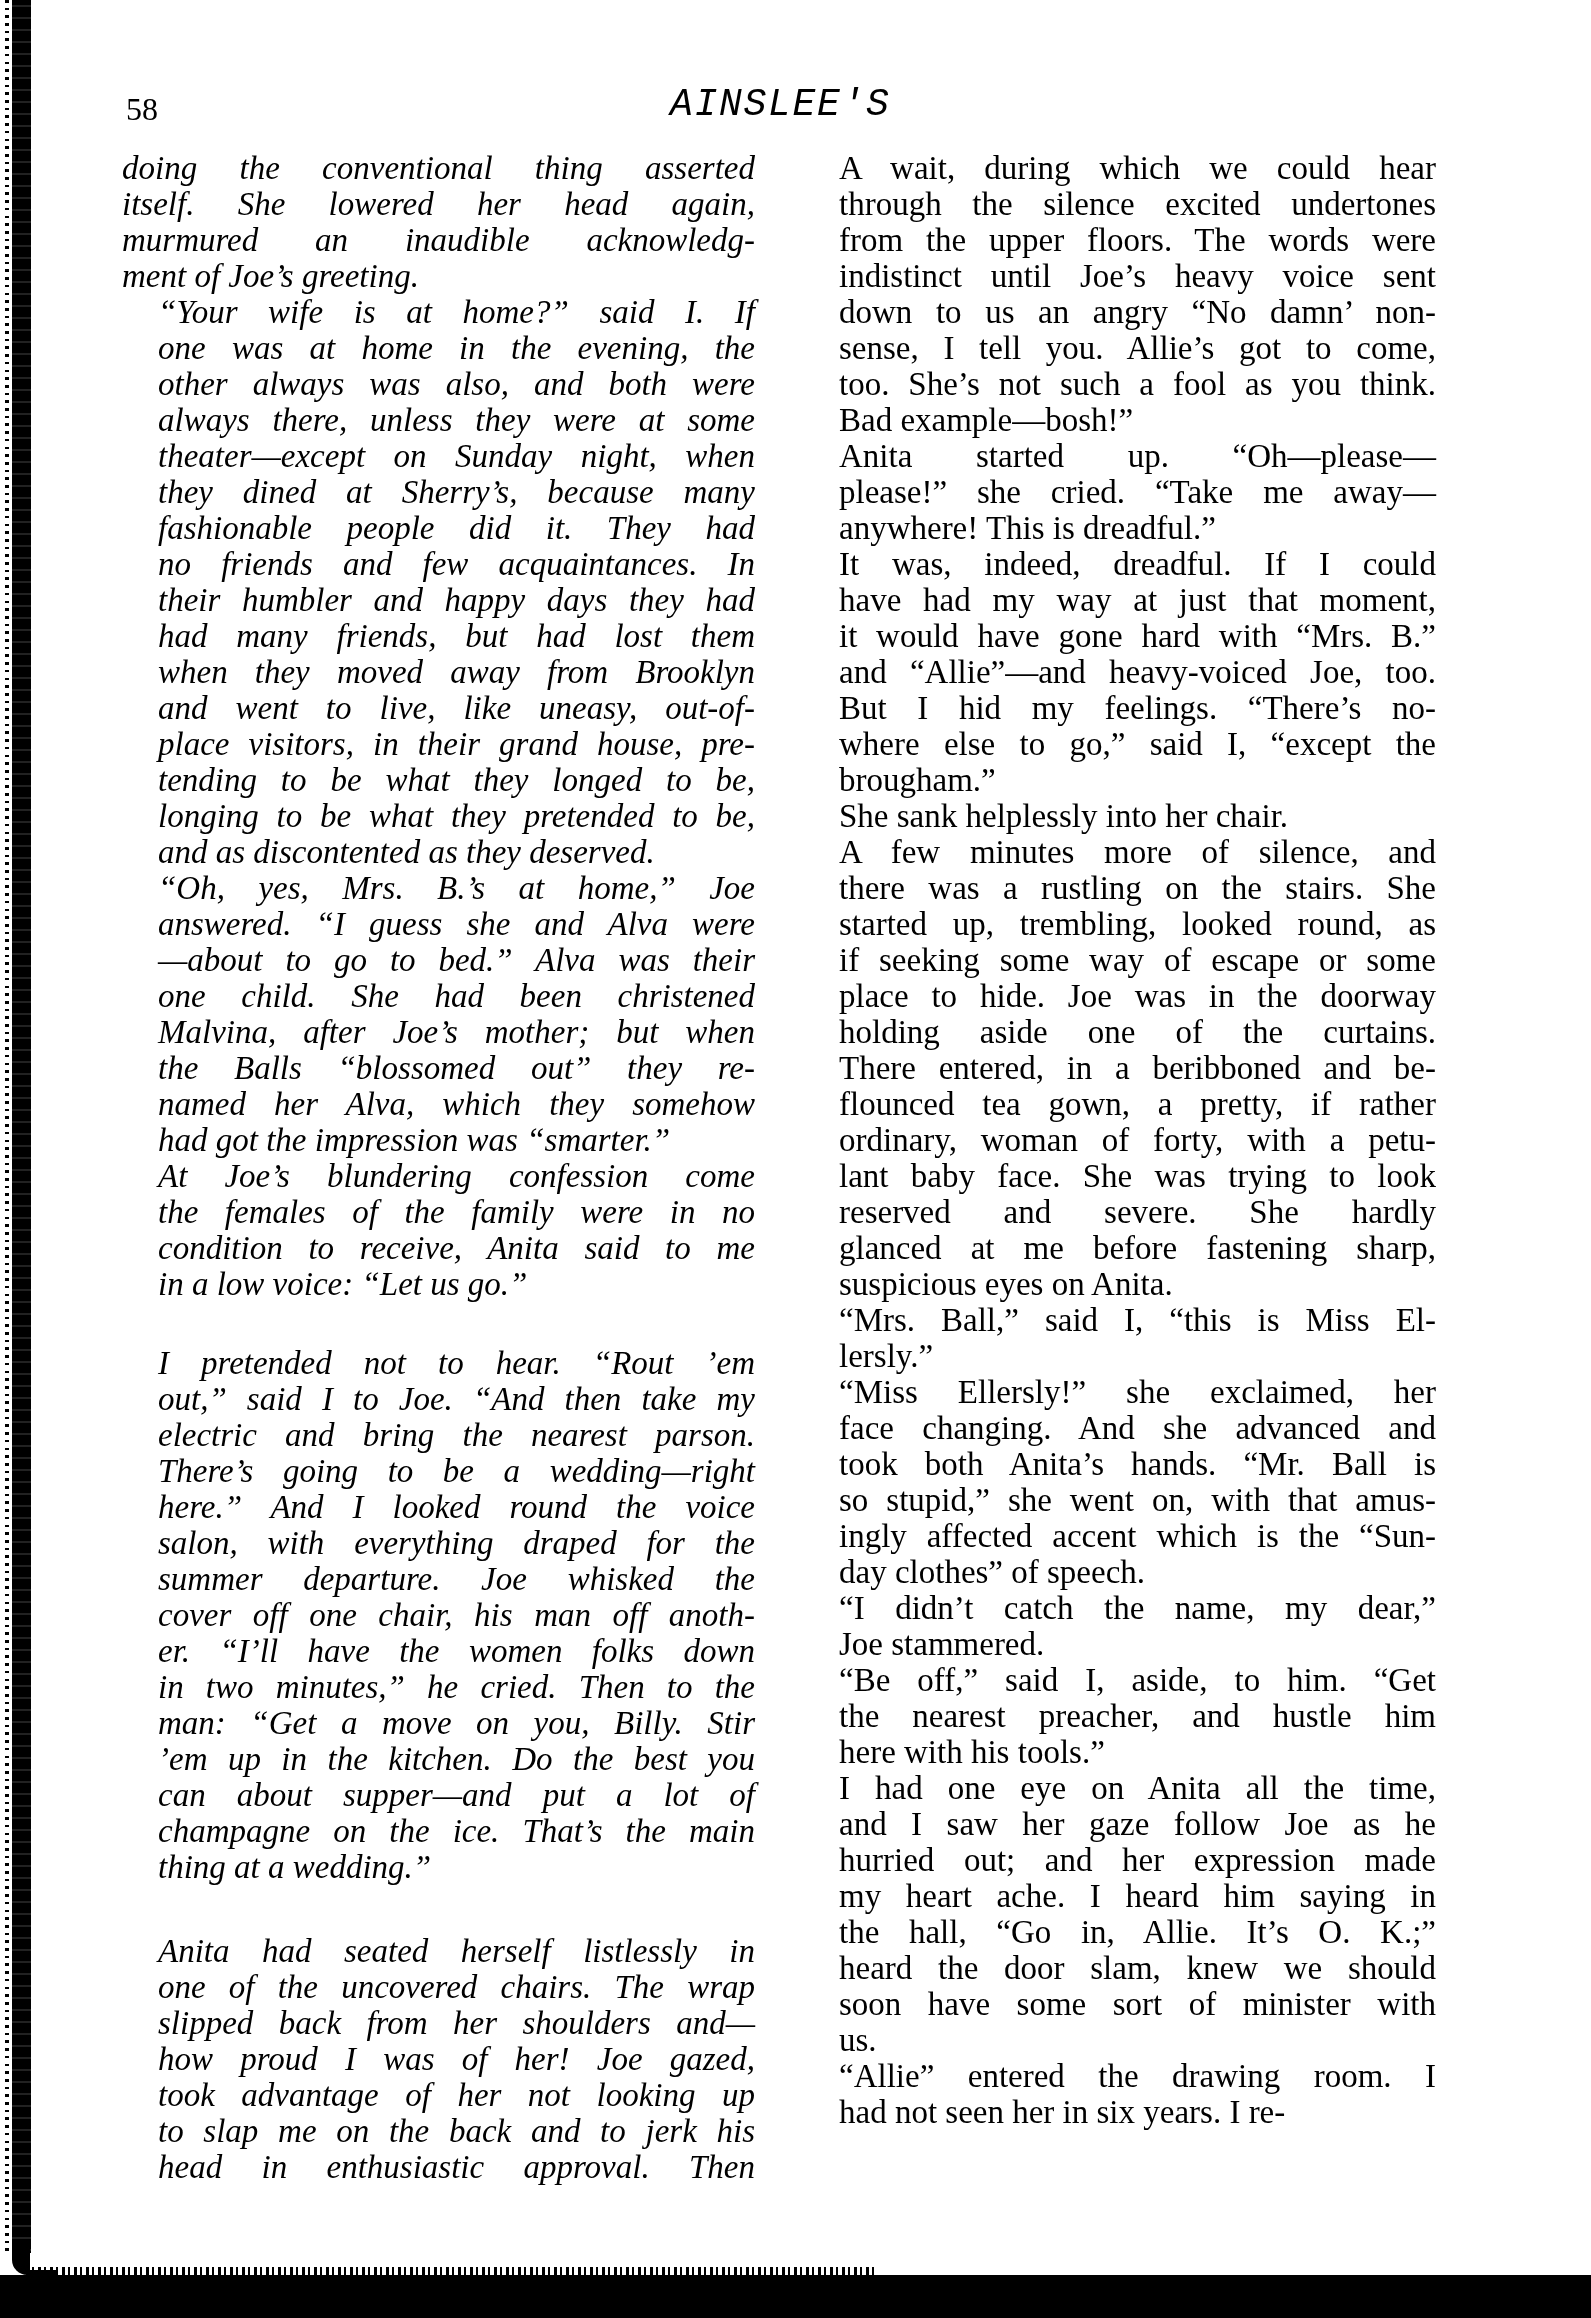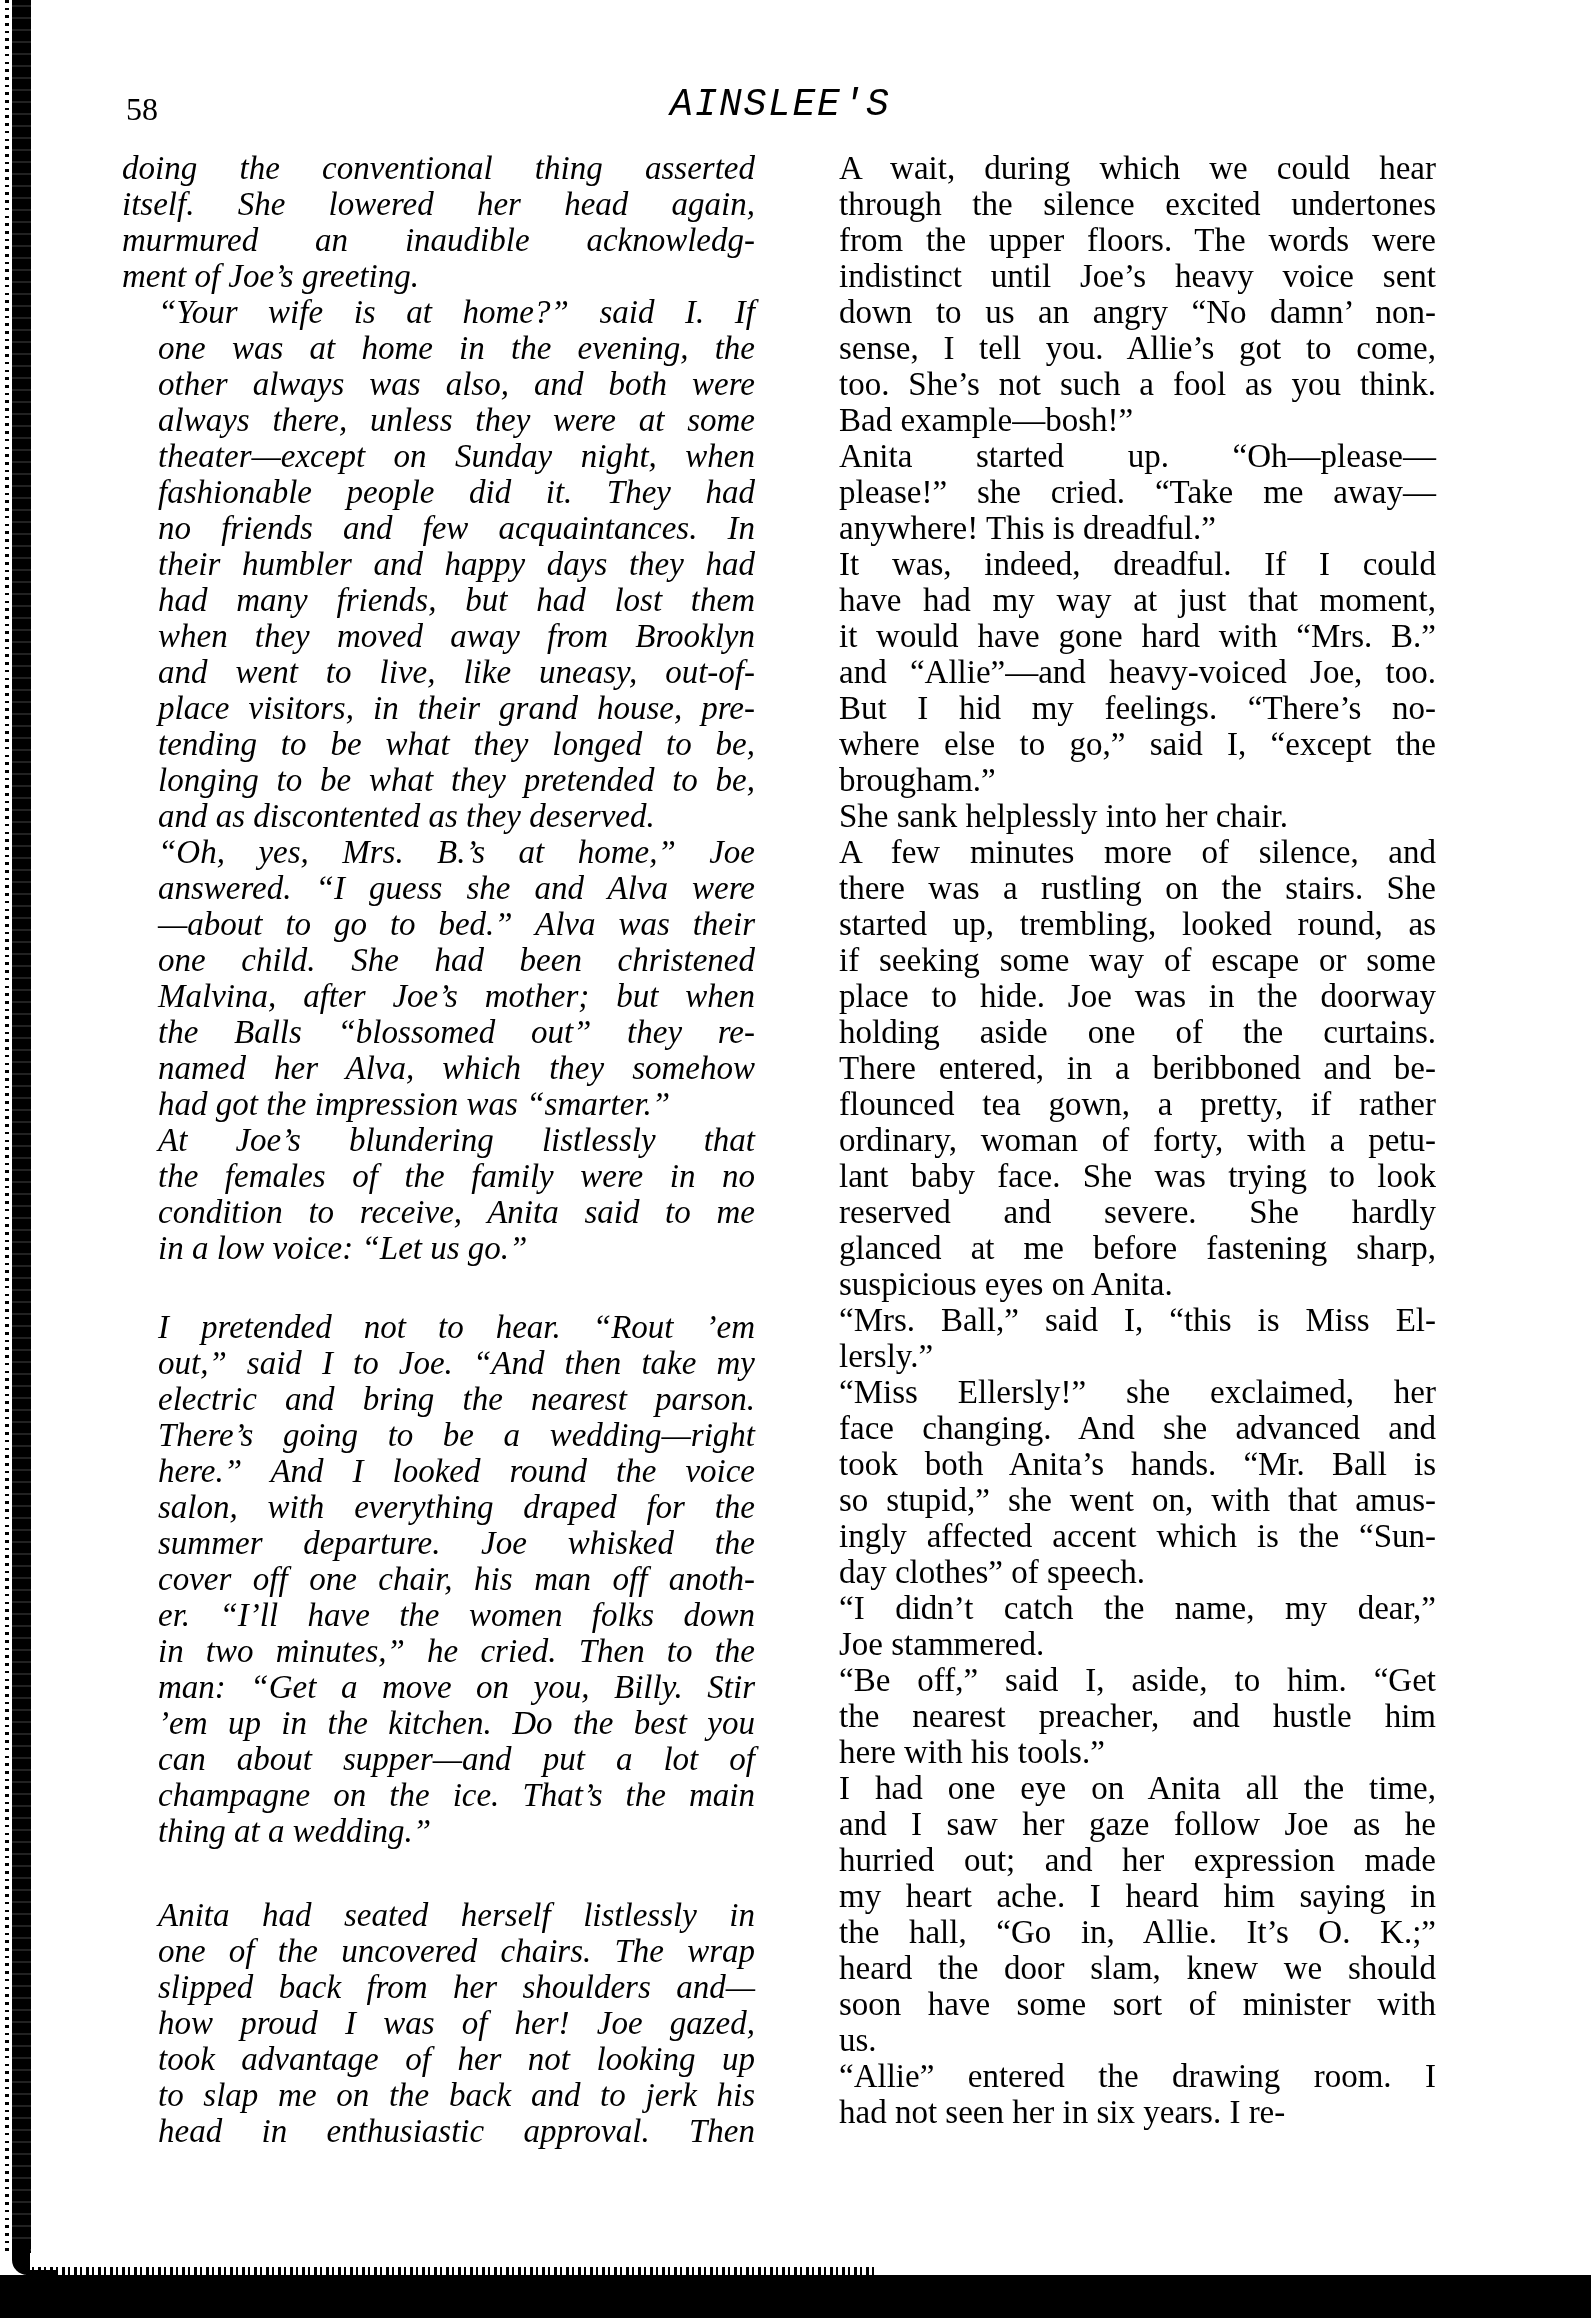--- a/index.html
+++ b/index.html
@@ -66,20 +66,21 @@
       <span class="line">itself. She lowered her head again,</span>
       <span class="line">murmured an inaudible acknowledg-</span>
       <span class="line last">ment of Joe’s greeting.</span>
     </p>
     <p class="para indent">
       <span class="line" style="text-indent: 36px;">“Your wife is at home?” said I. If</span>
       <span class="line">one was at home in the evening, the</span>
       <span class="line">other always was also, and both were</span>
       <span class="line">always there, unless they were at some</span>
       <span class="line">theater—except on Sunday night, when</span>
+      <span class="line">they dined at Sherry’s, because many</span>
       <span class="line">fashionable people did it. They had</span>
       <span class="line">no friends and few acquaintances. In</span>
       <span class="line">their humbler and happy days they had</span>
       <span class="line">had many friends, but had lost them</span>
       <span class="line">when they moved away from Brooklyn</span>
       <span class="line">and went to live, like uneasy, out-of-</span>
       <span class="line">place visitors, in their grand house, pre-</span>
       <span class="line">tending to be what they longed to be,</span>
       <span class="line">longing to be what they pretended to be,</span>
       <span class="line last">and as discontented as they deserved.</span>
@@ -88,21 +89,21 @@
       <span class="line" style="text-indent: 36px;">“Oh, yes, Mrs. B.’s at home,” Joe</span>
       <span class="line">answered. “I guess she and Alva were</span>
       <span class="line">—about to go to bed.” Alva was their</span>
       <span class="line">one child. She had been christened</span>
       <span class="line">Malvina, after Joe’s mother; but when</span>
       <span class="line">the Balls “blossomed out” they re-</span>
       <span class="line">named her Alva, which they somehow</span>
       <span class="line last">had got the impression was “smarter.”</span>
     </p>
     <p class="para indent">
-      <span class="line" style="text-indent: 36px;">At Joe’s blundering listlessly that</span>
+      <span class="line" style="text-indent: 36px;">At Joe’s blundering confession come</span>
       <span class="line">the females of the family were in no</span>
       <span class="line">condition to receive, Anita said to me</span>
       <span class="line last">in a low voice: “Let us go.”</span>
     </p>
     <p class="para indent">
       <span class="line" style="text-indent: 36px; margin-top: 43px;">I pretended not to hear. “Rout ’em</span>
       <span class="line">out,” said I to Joe. “And then take my</span>
       <span class="line">electric and bring the nearest parson.</span>
       <span class="line">There’s going to be a wedding—right</span>
       <span class="line">here.” And I looked round the voice</span>

